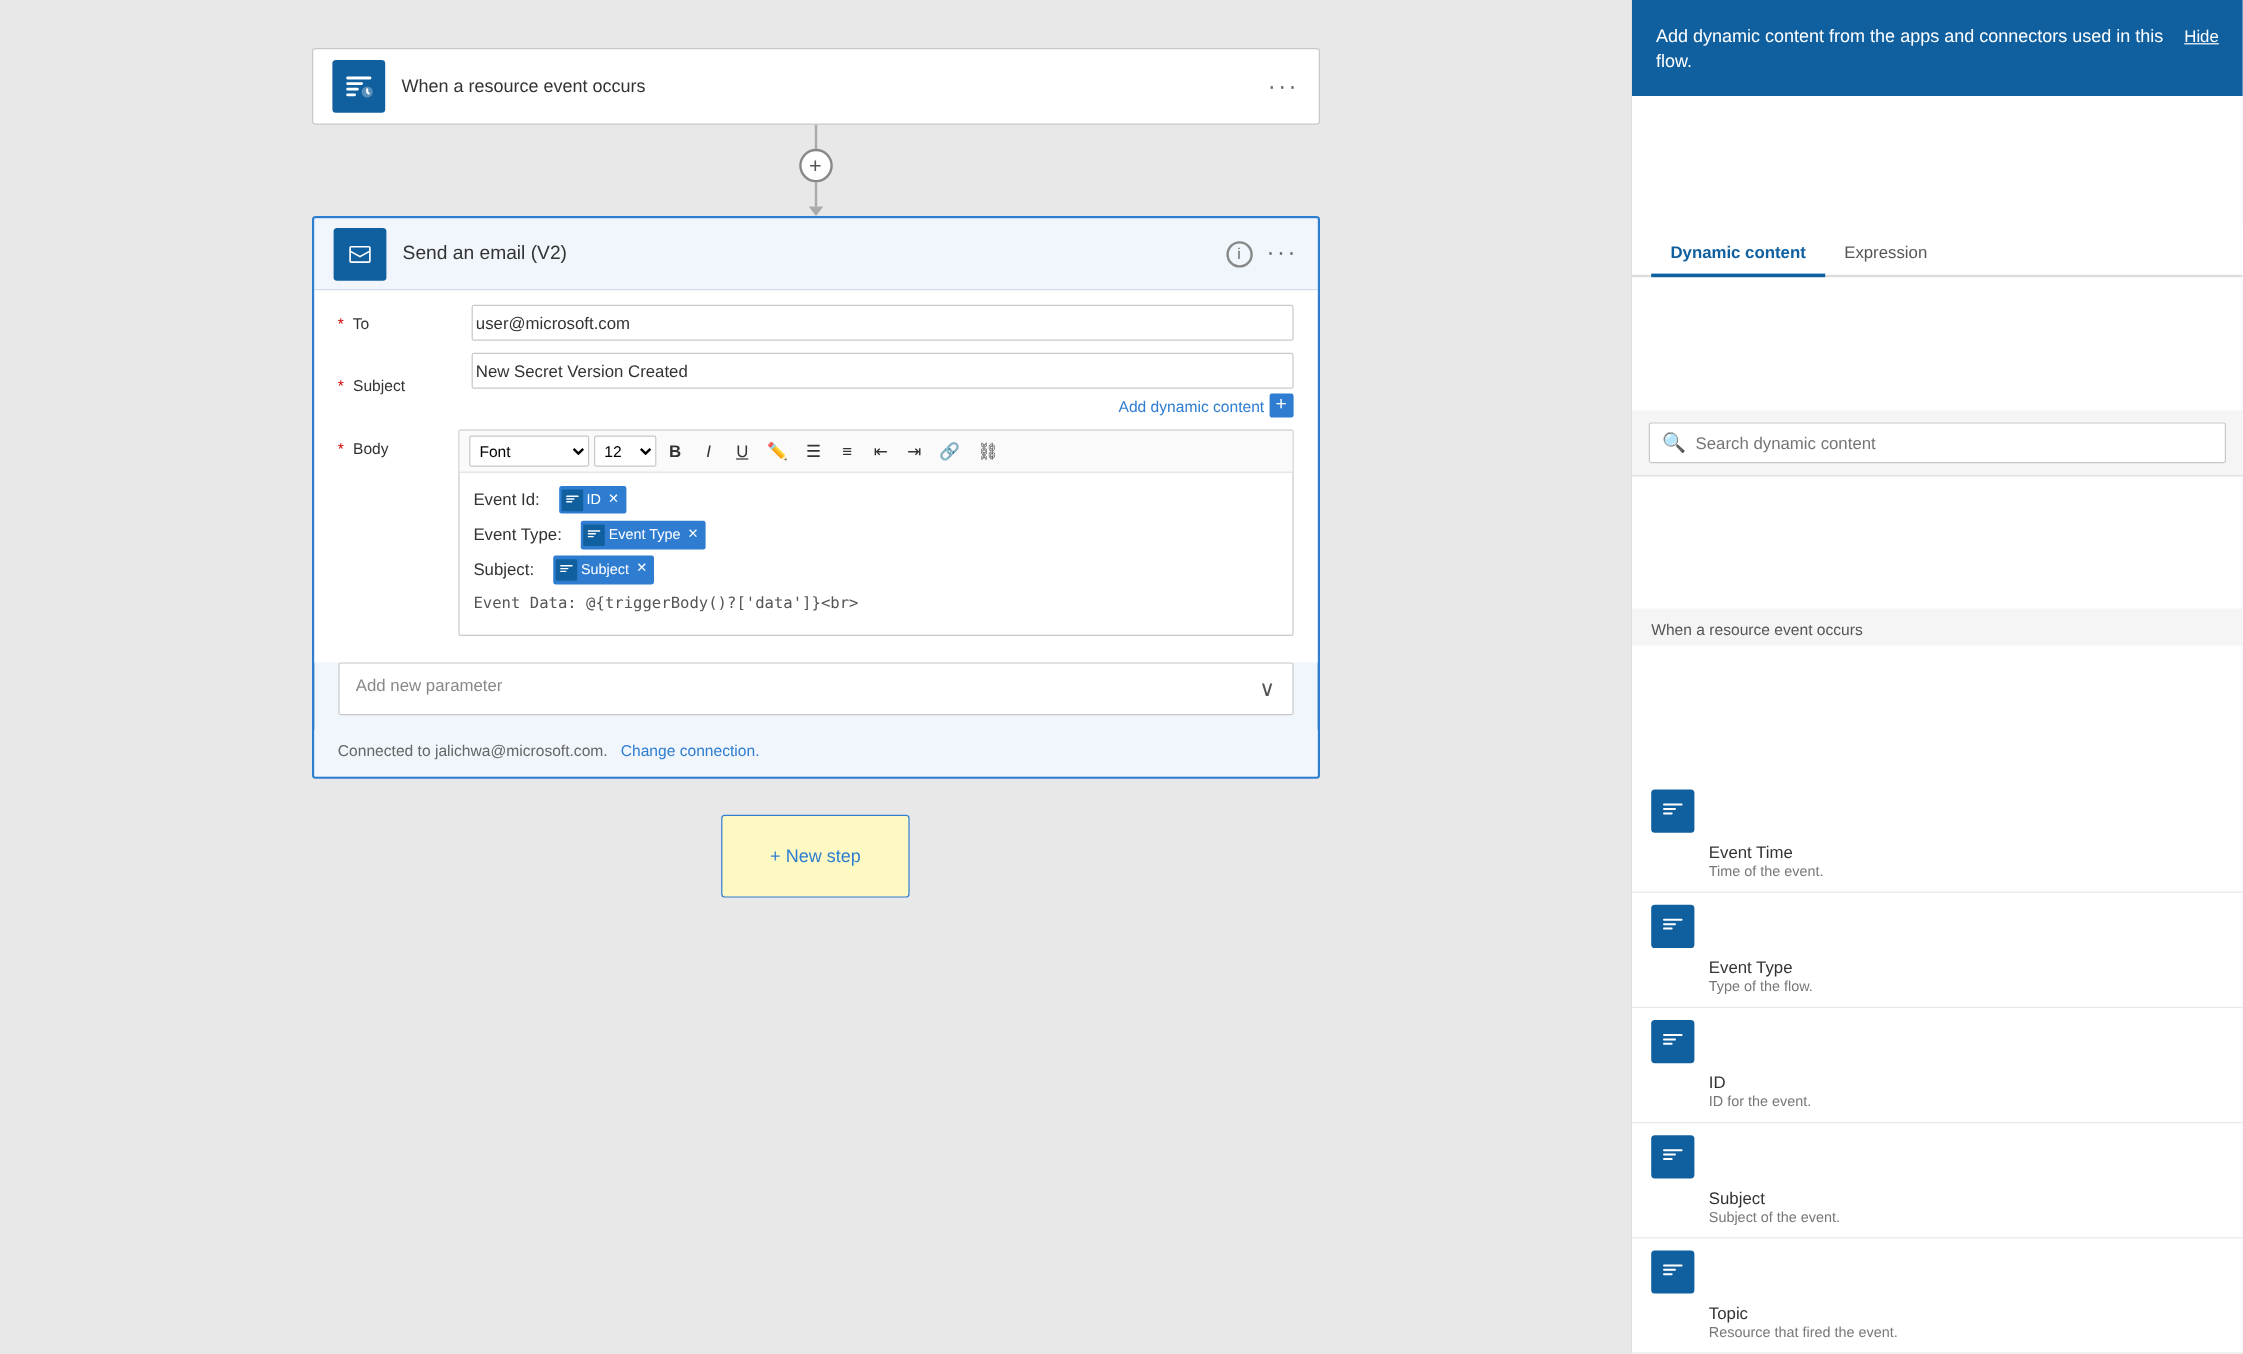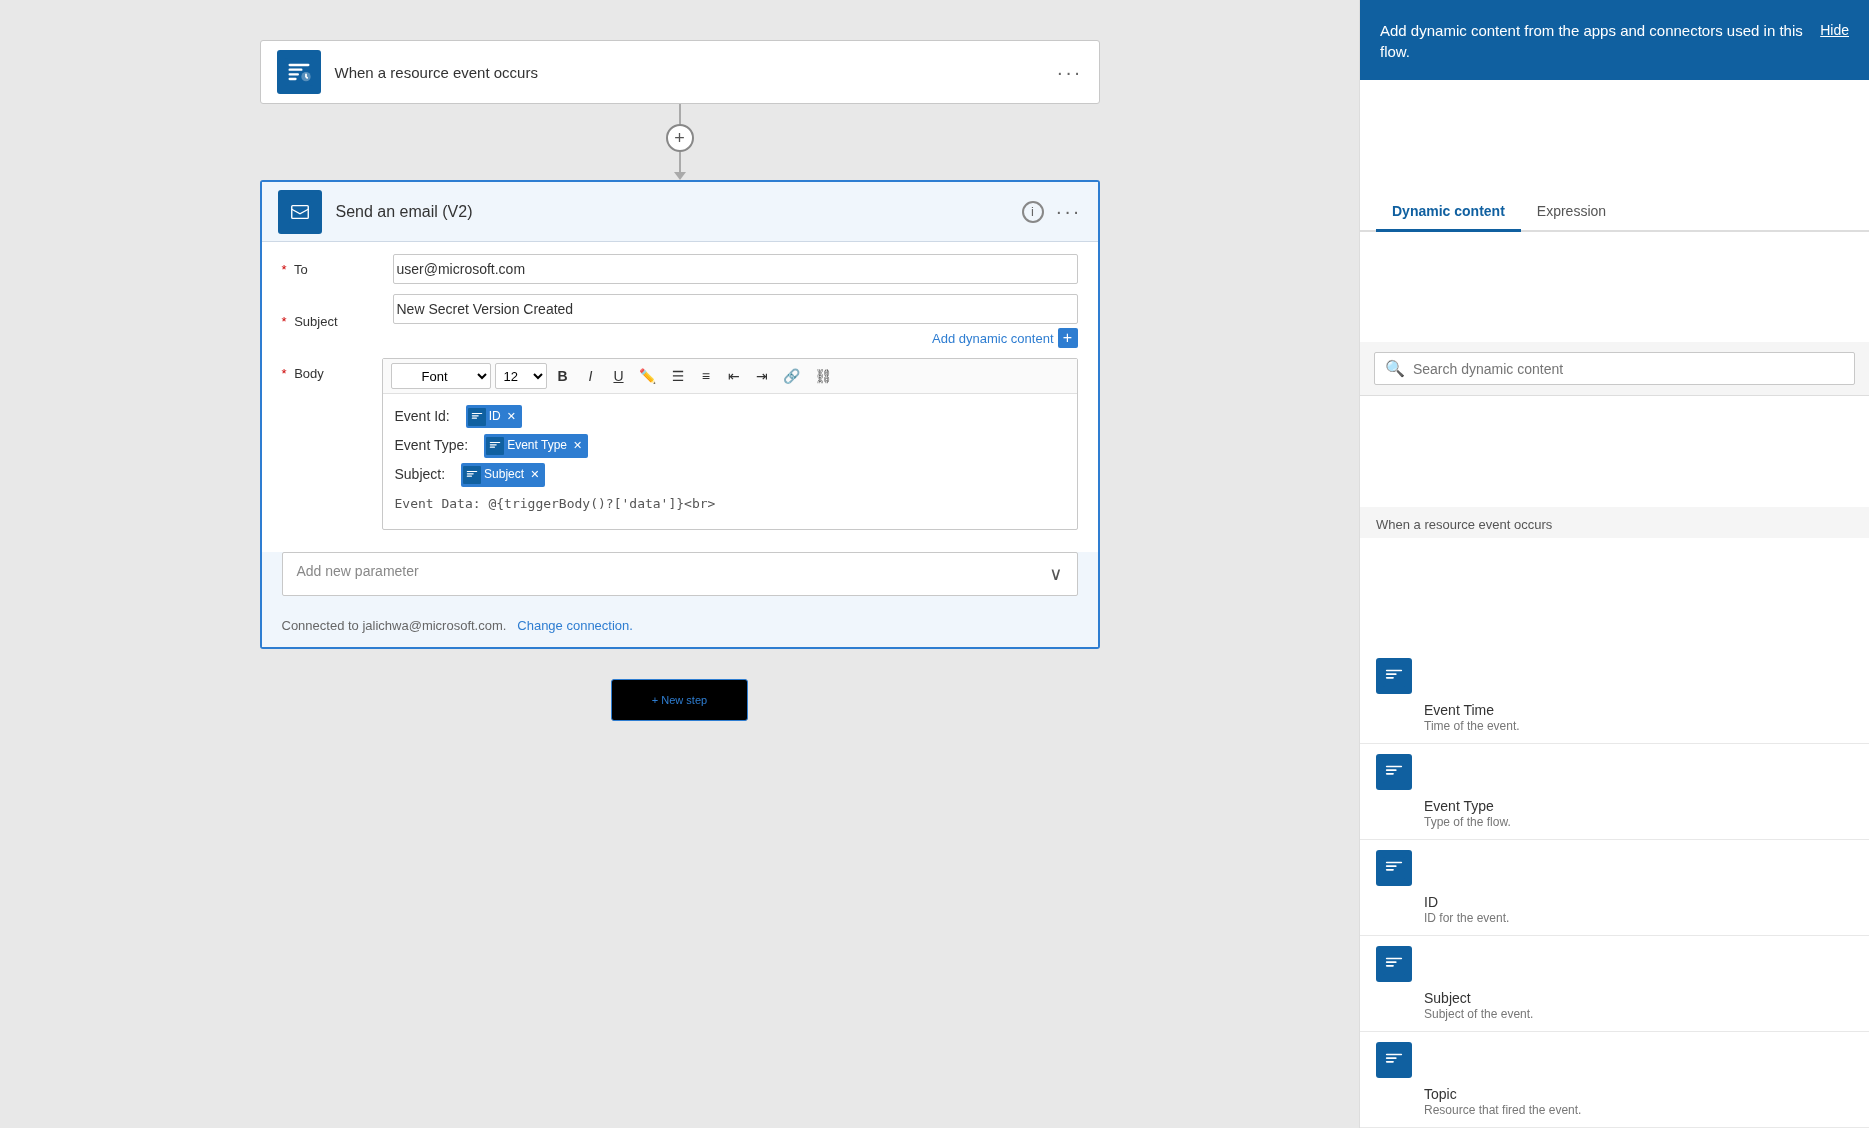--- a/index.html
+++ b/index.html
@@ -247,21 +247,20 @@
       border: 1px solid #c8c8c8;
       border-radius: 2px;
       padding: 2px 4px;
       font-size: 13px;
       background: #fff;
       cursor: pointer;
       height: 26px;
     }
     .toolbar .font-select {
       width: 100px;
-      text-align: center;
     }
     .toolbar .size-select {
       width: 52px;
     }
     .toolbar-btn {
       border: none;
       background: none;
       cursor: pointer;
       padding: 2px 5px;
       font-size: 14px;
@@ -356,24 +355,24 @@
       cursor: pointer;
       text-decoration: none;
     }
 
     
     .new-step-container {
       margin-top: 30px;
     }
     .new-step-btn {
       border: 1.5px solid #2e7dd1;
-      background: #000000;
+      background: #fef9c3;
       color: #2e7dd1;
-      padding: 14px 40px;
-      font-size: 11px;
+      padding: 25px 40px;
+      font-size: 15px;
       border-radius: 3px;
       cursor: pointer;
       font-family: 'Segoe UI', Arial, sans-serif;
     }
 
     
     .right-panel {
       width: 510px;
       background: #fff;
       border-left: 1px solid #ddd;

